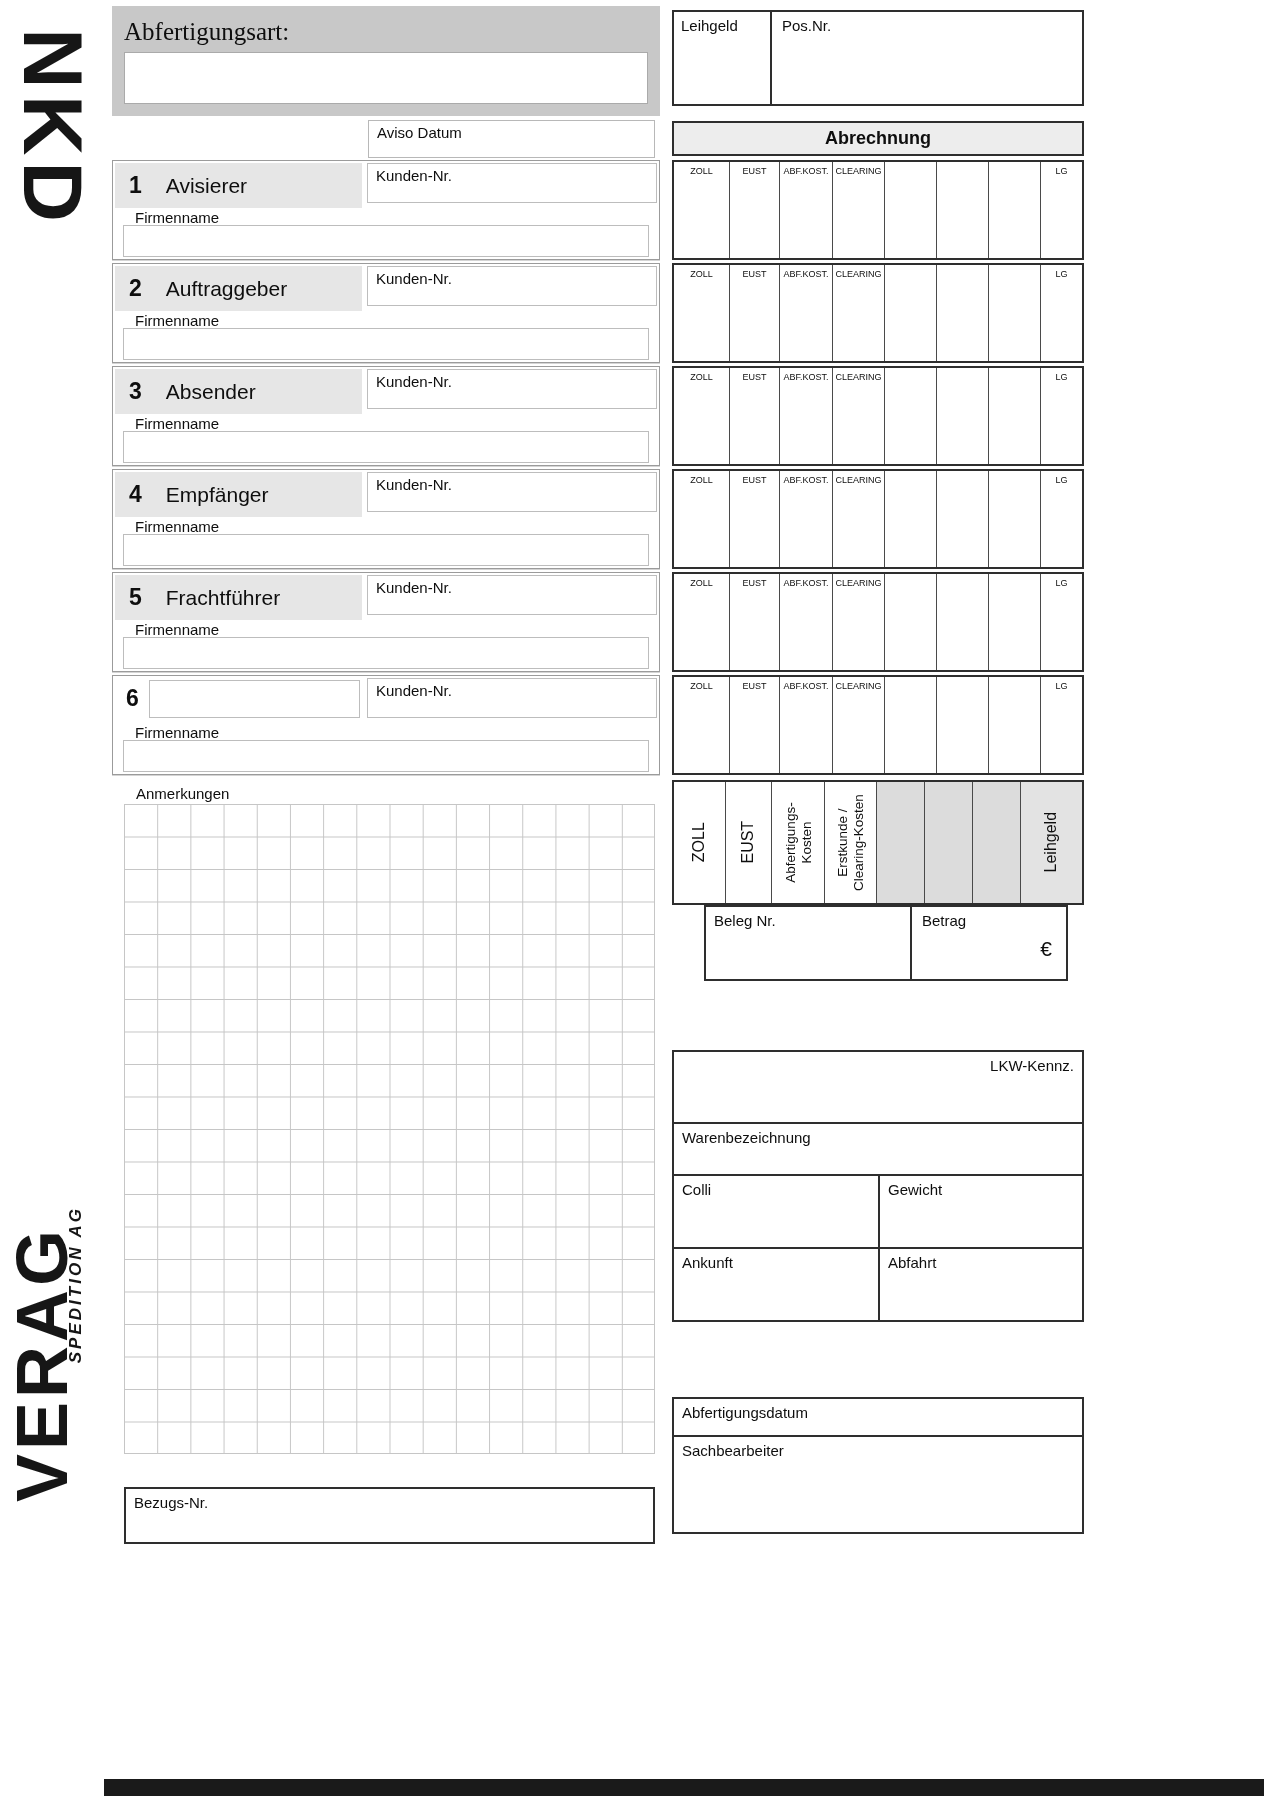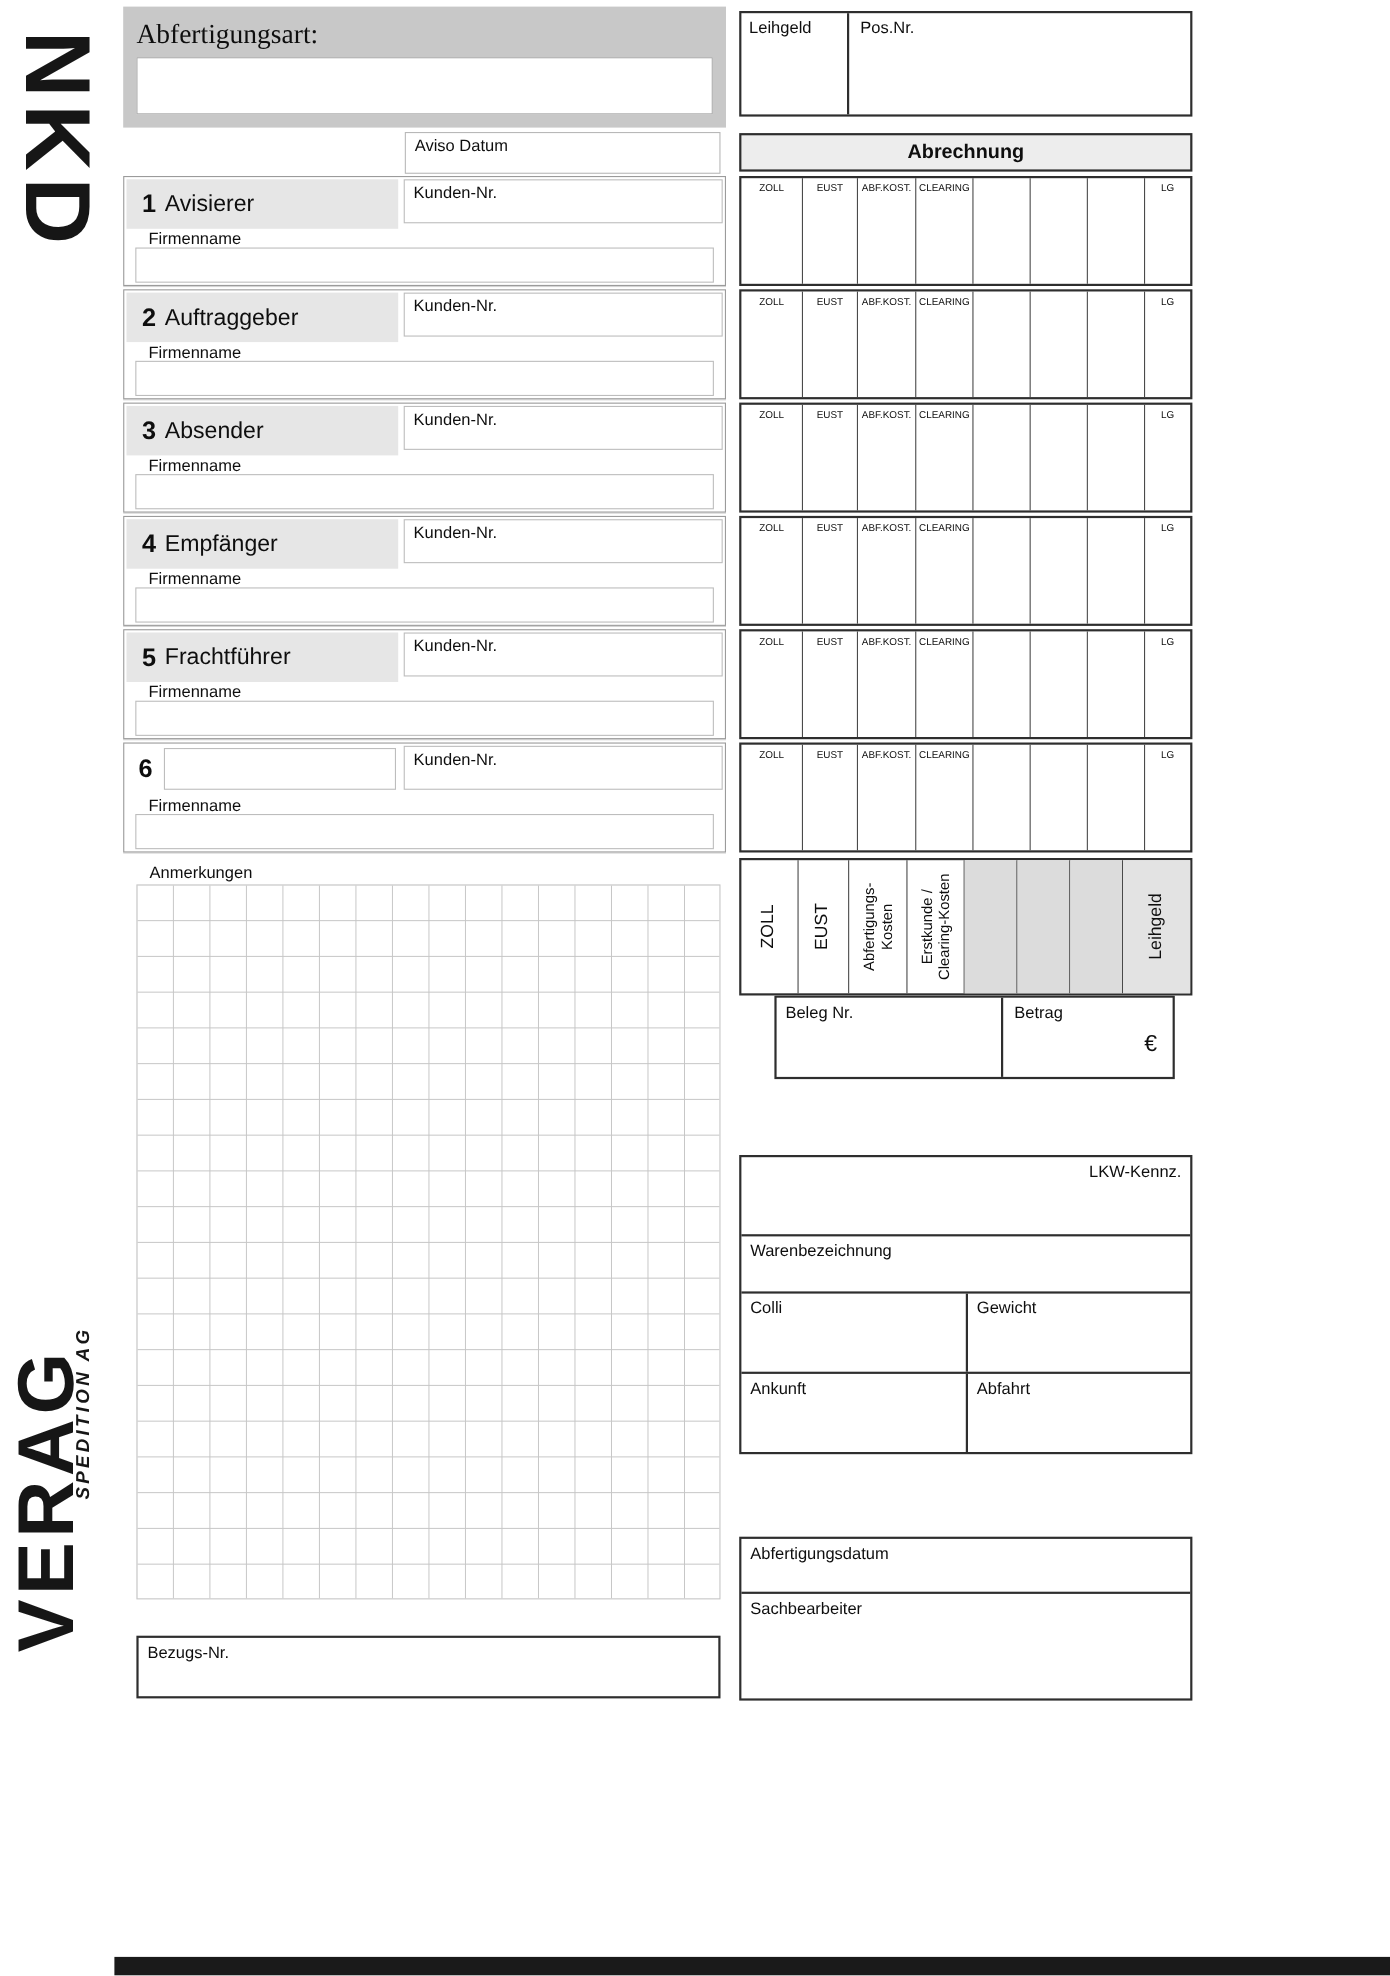--- a/index.html
+++ b/index.html
@@ -36,21 +36,21 @@
   .abrechnung { left:672px; top:121px; width:412px; height:35px; background:#ededed;
                 border:2px solid #2e2e2e; display:flex; align-items:center; justify-content:center;
                 font-size:18px; font-weight:bold; }
 
   
   .party { left:112px; width:548px; height:100px; background:#fff;
            border:1px solid #9b9b9b; box-shadow:0 1px 0 #d4d4d4; }
   .party .band { position:absolute; left:2px; top:2px; width:247px; height:45px;
                  background:#e6e6e6; display:flex; align-items:center; }
   .party .num { font-size:23px; font-weight:bold; margin-left:14px; }
-  .party .role { font-size:21px; margin-left:8px; }
+  .party .role { font-size:21px; margin-left:24px; }
   .party .kfield { position:absolute; left:254px; top:2px; width:290px; height:40px;
                    background:#fff; border:1px solid #bdbdbd; padding:3px 8px; font-size:15px; }
   .party .flabel { position:absolute; left:22px; top:48px; font-size:15px; }
   .party .ffield { position:absolute; left:10px; top:64px; width:526px; height:32px;
                    background:#fff; border:1px solid #bdbdbd; }
   .party .num6 { position:absolute; left:13px; top:9px; font-size:23px; font-weight:bold; }
   .party .role-input { position:absolute; left:36px; top:4px; width:211px; height:38px;
                        background:#fff; border:1px solid #bdbdbd; }
 
   
@@ -89,21 +89,21 @@
   
   .lkw { left:672px; top:1050px; width:412px; border:2px solid #2e2e2e; background:#fff; font-size:15px; }
   .lkw .r1 { height:70px; padding:5px 8px;text-align:right; }
   .lkw .r2 { height:52px; padding:5px 8px; border-top:2px solid #2e2e2e; }
   .lkw .rsplit { height:73px; border-top:2px solid #2e2e2e; display:flex; }
   .lkw .half { width:206px; border-right:2px solid #2e2e2e; padding:5px 8px; }
   .lkw .half2 { flex:1; padding:5px 8px; }
 
   
   .abfblk { left:672px; top:1397px; width:412px; border:2px solid #2e2e2e; background:#fff; font-size:15px; }
-  .abfblk .r1 { height:48px; padding:5px 8px; }
+  .abfblk .r1 { height:36px; padding:5px 8px; }
   .abfblk .r2 { height:97px; padding:5px 8px; border-top:2px solid #2e2e2e; }
 
   .bezug { left:124px; top:1487px; width:531px; height:57px; border:2px solid #2e2e2e;
            background:#fff; padding:5px 8px; font-size:15px; }
 
   .footer-bar { left:104px; top:1779px; width:1160px; height:17px; background:#1a1a1a; }
 </style>
 </head>
 <body>
 

